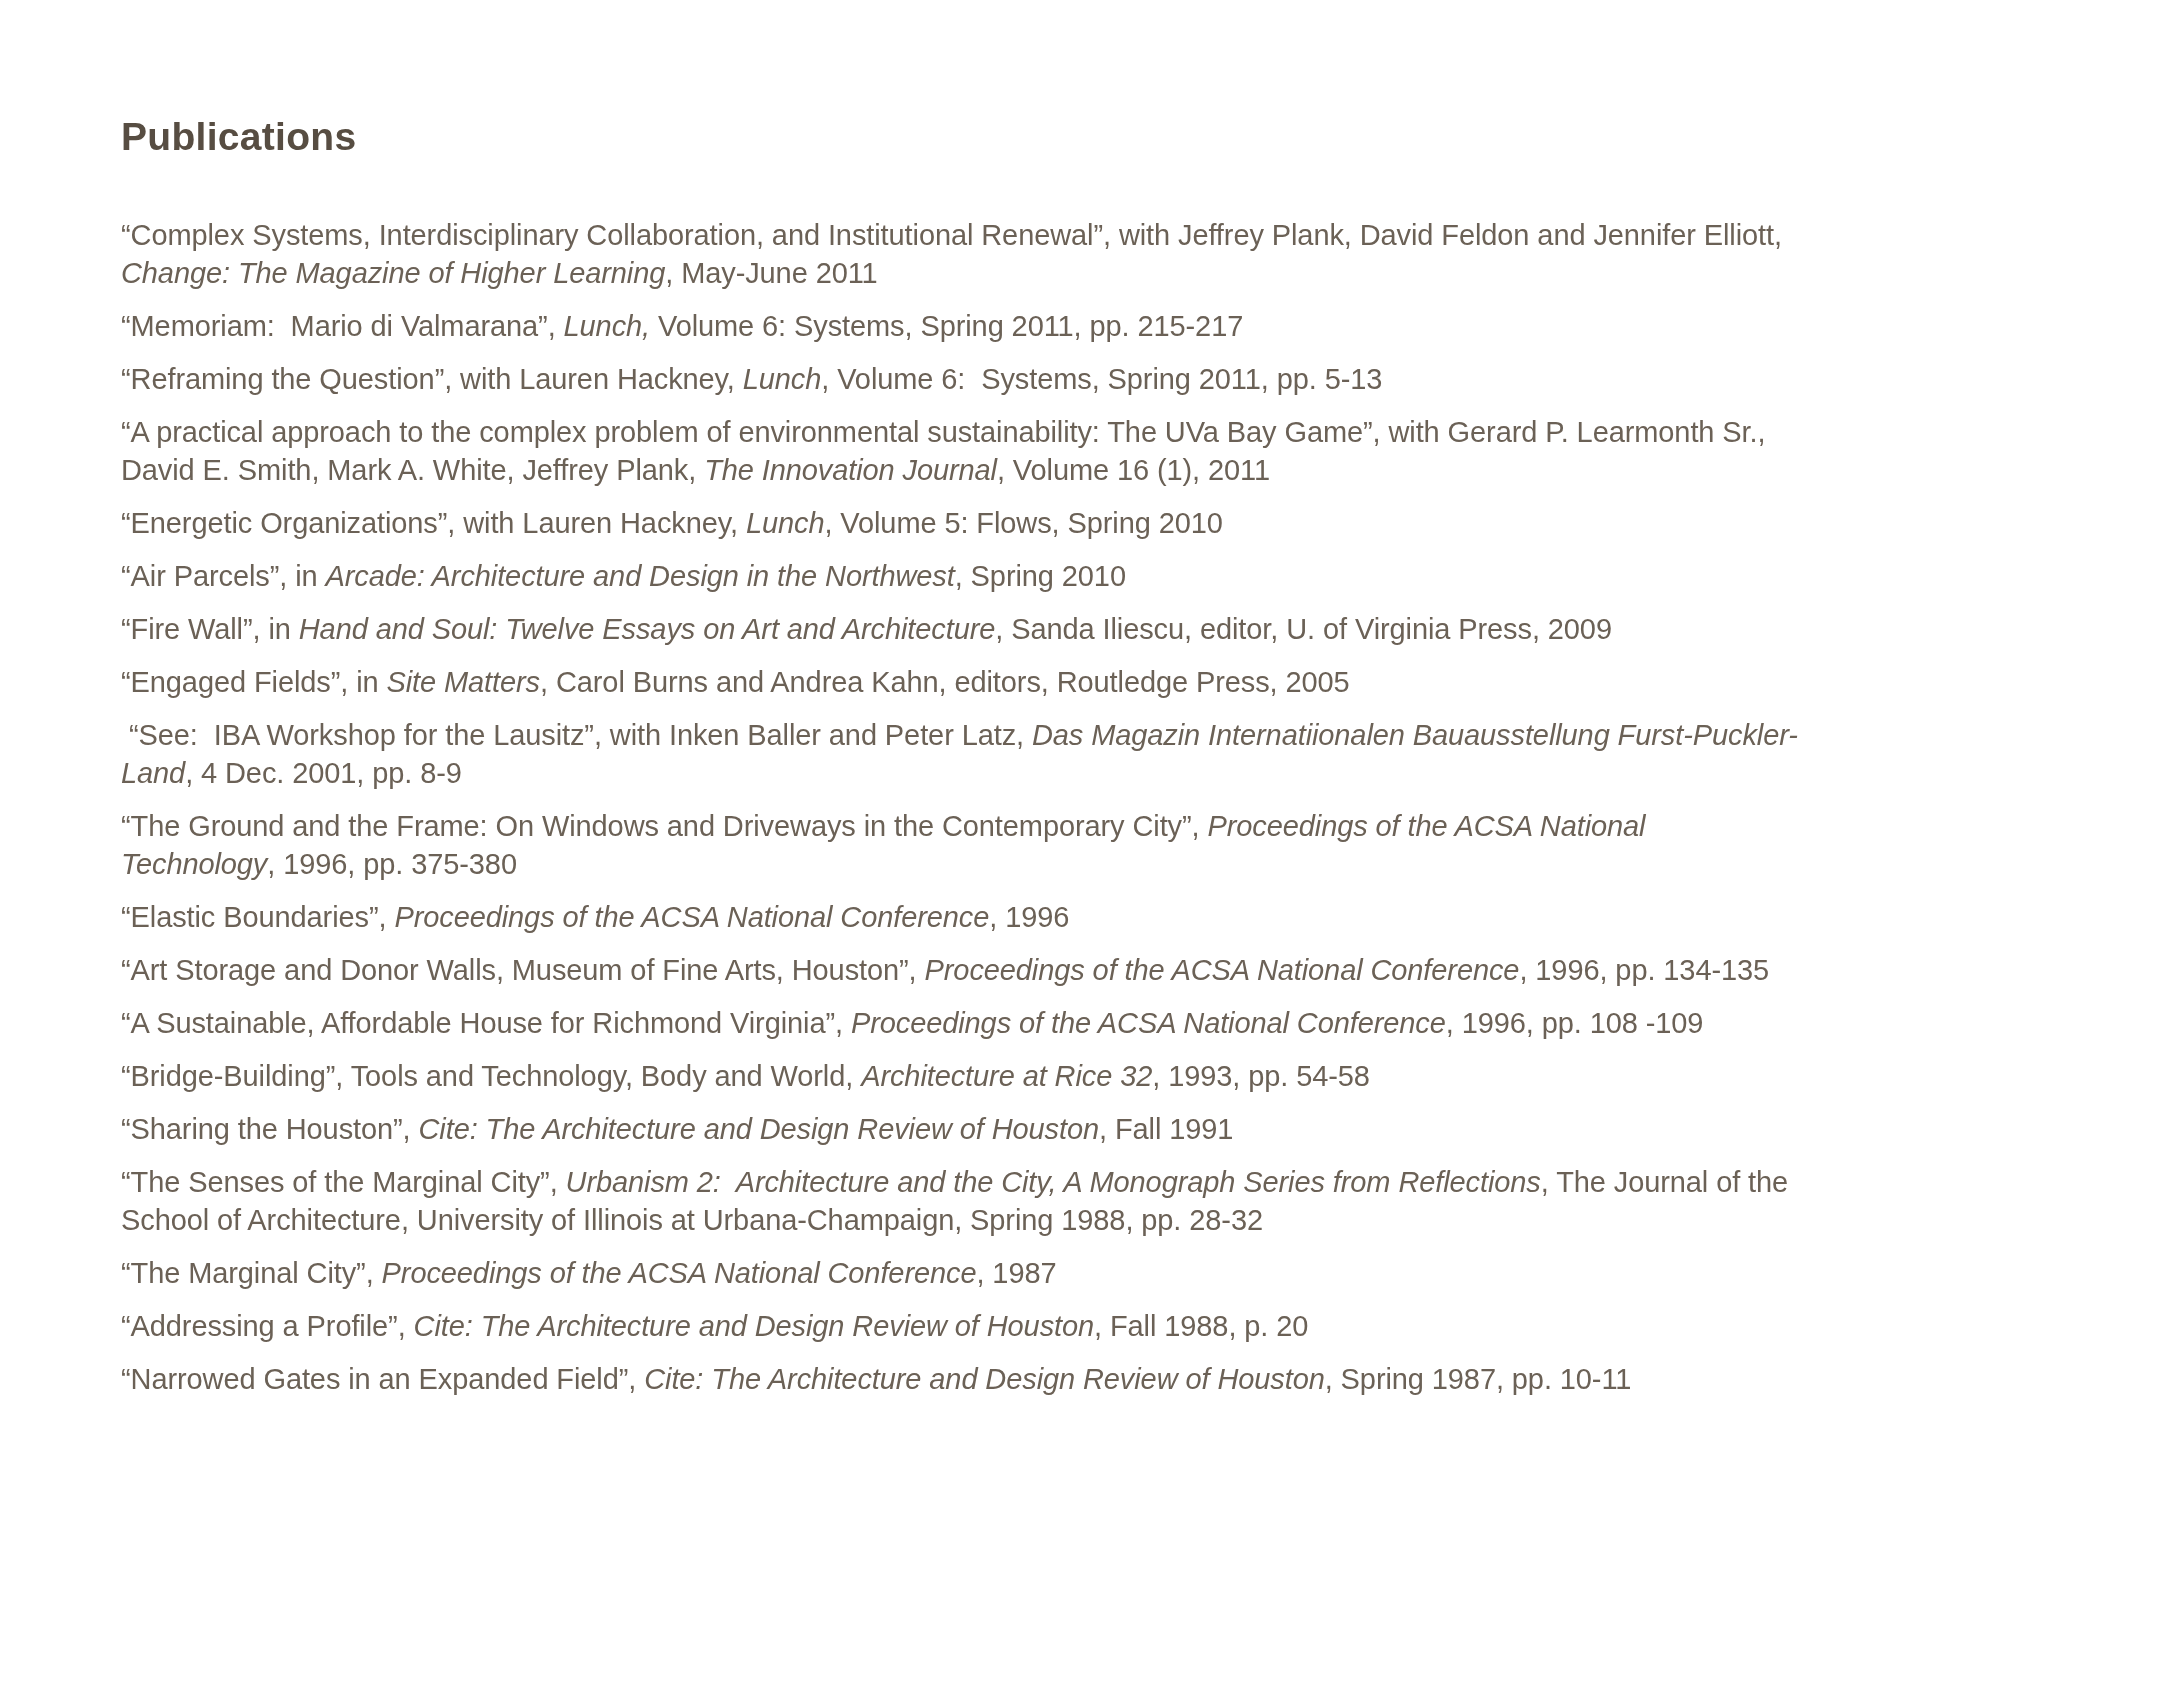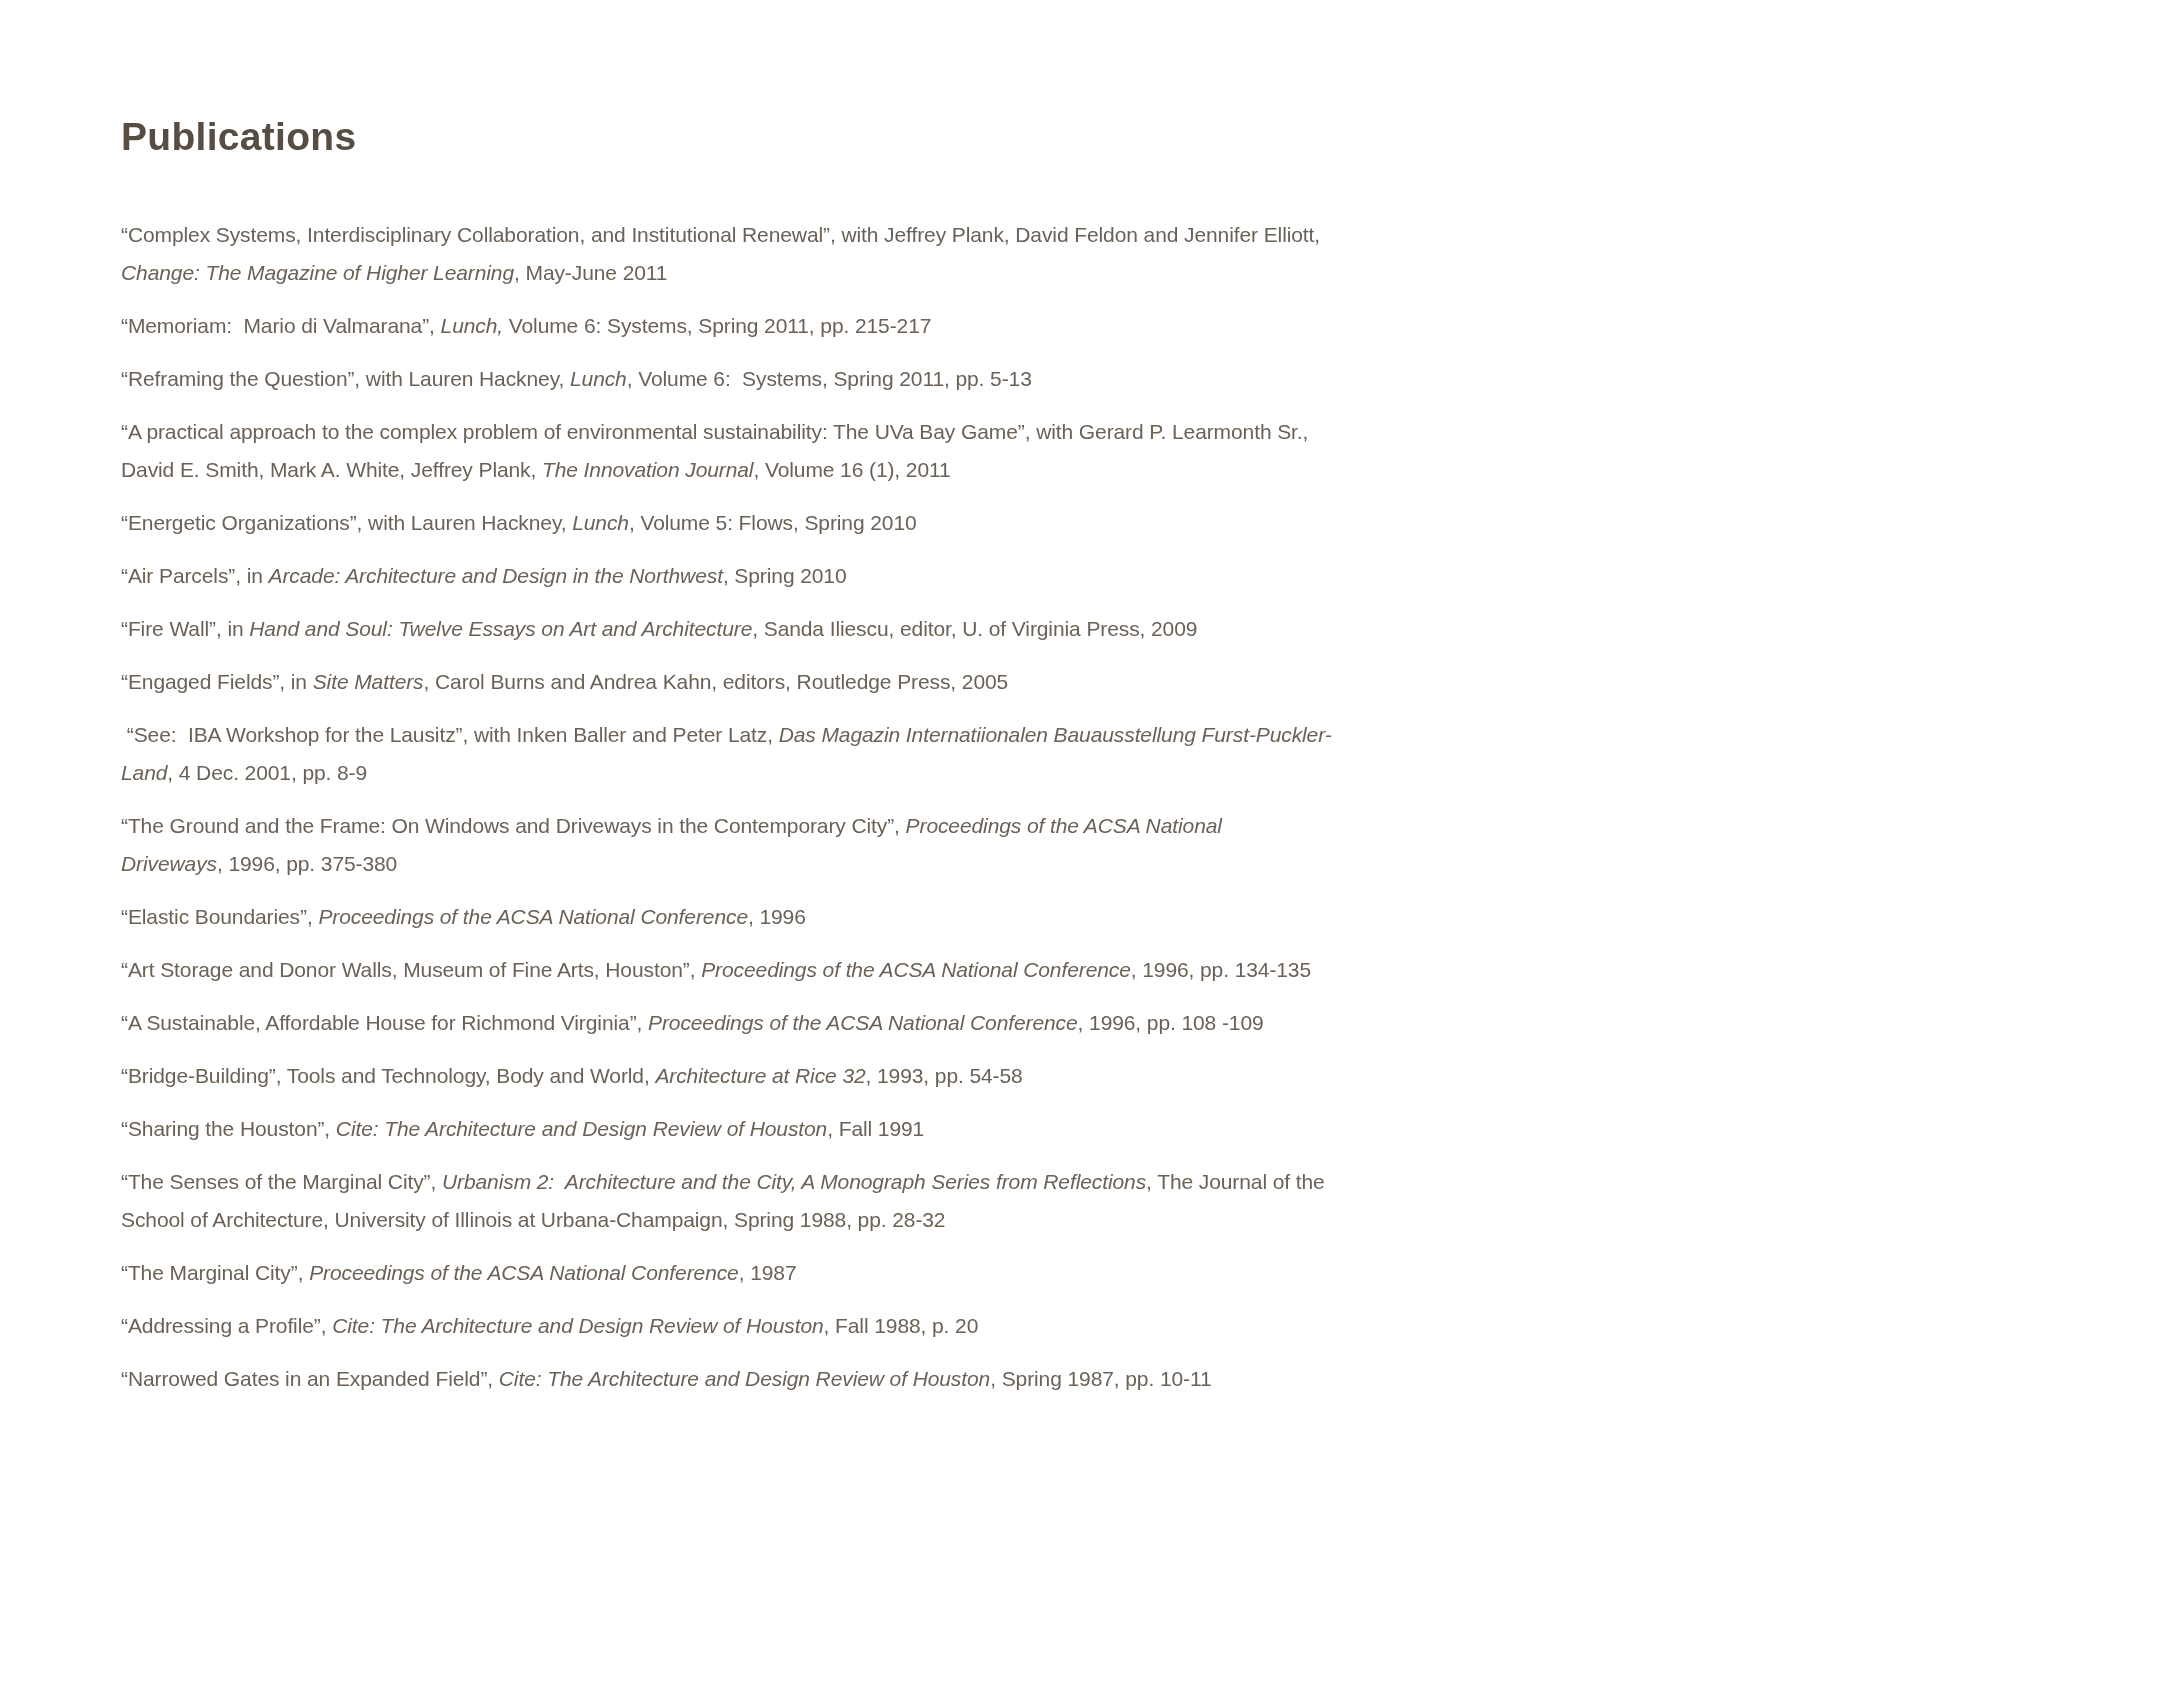--- a/index.html
+++ b/index.html
@@ -16,21 +16,21 @@
   .page-title {
     margin: 0 0 64px 0;
     font-size: 39px;
     line-height: 31px;
     font-weight: bold;
     color: var(--heading-text, #574d42);
     letter-spacing: 0.3px;
   }
   .entry {
     margin: 0 0 15px 0;
-    font-size: 21px;
+    font-size: 29px;
     line-height: 38px;
     color: var(--body-text, #6b6156);
     white-space: pre-wrap;
     letter-spacing: -0.1px;
   }
   .entry .run { font-style: normal; }
   .entry .run.italic { font-style: italic; margin-top: 25px; }
 </style>
 </head>
 <body>
@@ -40,21 +40,21 @@
   <main>
       <p class="entry"><span class="run">“Complex Systems, Interdisciplinary Collaboration, and Institutional Renewal”, with Jeffrey Plank, David Feldon and Jennifer Elliott,</span><br><span class="run italic">Change: The Magazine of Higher Learning</span><span class="run">, May-June 2011</span></p>
       <p class="entry"><span class="run">“Memoriam:  Mario di Valmarana”, </span><span class="run italic">Lunch,</span><span class="run"> Volume 6: Systems, Spring 2011, pp. 215-217</span></p>
       <p class="entry"><span class="run">“Reframing the Question”, with Lauren Hackney, </span><span class="run italic">Lunch</span><span class="run">, Volume 6:  Systems, Spring 2011, pp. 5-13</span></p>
       <p class="entry"><span class="run">“A practical approach to the complex problem of environmental sustainability: The UVa Bay Game”, with Gerard P. Learmonth Sr.,</span><br><span class="run">David E. Smith, Mark A. White, Jeffrey Plank, </span><span class="run italic">The Innovation Journal</span><span class="run">, Volume 16 (1), 2011</span></p>
       <p class="entry"><span class="run">“Energetic Organizations”, with Lauren Hackney, </span><span class="run italic">Lunch</span><span class="run">, Volume 5: Flows, Spring 2010</span></p>
       <p class="entry"><span class="run">“Air Parcels”, in </span><span class="run italic">Arcade: Architecture and Design in the Northwest</span><span class="run">, Spring 2010</span></p>
       <p class="entry"><span class="run">“Fire Wall”, in </span><span class="run italic">Hand and Soul: Twelve Essays on Art and Architecture</span><span class="run">, Sanda Iliescu, editor, U. of Virginia Press, 2009</span></p>
       <p class="entry"><span class="run">“Engaged Fields”, in </span><span class="run italic">Site Matters</span><span class="run">, Carol Burns and Andrea Kahn, editors, Routledge Press, 2005</span></p>
       <p class="entry"><span class="run"> “See:  IBA Workshop for the Lausitz”, with Inken Baller and Peter Latz, </span><span class="run italic">Das Magazin Internatiionalen Bauausstellung Furst-Puckler-</span><br><span class="run italic">Land</span><span class="run">, 4 Dec. 2001, pp. 8-9</span></p>
-      <p class="entry"><span class="run">“The Ground and the Frame: On Windows and Driveways in the Contemporary City”, </span><span class="run italic">Proceedings of the ACSA National</span><br><span class="run italic">Driveways</span><span class="run">, 1996, pp. 375-380</span></p>
+      <p class="entry"><span class="run">“The Ground and the Frame: On Windows and Driveways in the Contemporary City”, </span><span class="run italic">Proceedings of the ACSA National</span><br><span class="run italic">Technology</span><span class="run">, 1996, pp. 375-380</span></p>
       <p class="entry"><span class="run">“Elastic Boundaries”, </span><span class="run italic">Proceedings of the ACSA National Conference</span><span class="run">, 1996</span></p>
       <p class="entry"><span class="run">“Art Storage and Donor Walls, Museum of Fine Arts, Houston”, </span><span class="run italic">Proceedings of the ACSA National Conference</span><span class="run">, 1996, pp. 134-135</span></p>
       <p class="entry"><span class="run">“A Sustainable, Affordable House for Richmond Virginia”, </span><span class="run italic">Proceedings of the ACSA National Conference</span><span class="run">, 1996, pp. 108 -109</span></p>
       <p class="entry"><span class="run">“Bridge-Building”, Tools and Technology, Body and World, </span><span class="run italic">Architecture at Rice 32</span><span class="run">, 1993, pp. 54-58</span></p>
       <p class="entry"><span class="run">“Sharing the Houston”, </span><span class="run italic">Cite: The Architecture and Design Review of Houston</span><span class="run">, Fall 1991</span></p>
       <p class="entry"><span class="run">“The Senses of the Marginal City”, </span><span class="run italic">Urbanism 2:  Architecture and the City, A Monograph Series from Reflections</span><span class="run">, The Journal of the</span><br><span class="run">School of Architecture, University of Illinois at Urbana-Champaign, Spring 1988, pp. 28-32</span></p>
       <p class="entry"><span class="run">“The Marginal City”, </span><span class="run italic">Proceedings of the ACSA National Conference</span><span class="run">, 1987</span></p>
       <p class="entry"><span class="run">“Addressing a Profile”, </span><span class="run italic">Cite: The Architecture and Design Review of Houston</span><span class="run">, Fall 1988, p. 20</span></p>
       <p class="entry"><span class="run">“Narrowed Gates in an Expanded Field”, </span><span class="run italic">Cite: The Architecture and Design Review of Houston</span><span class="run">, Spring 1987, pp. 10-11</span></p>
     </main>

